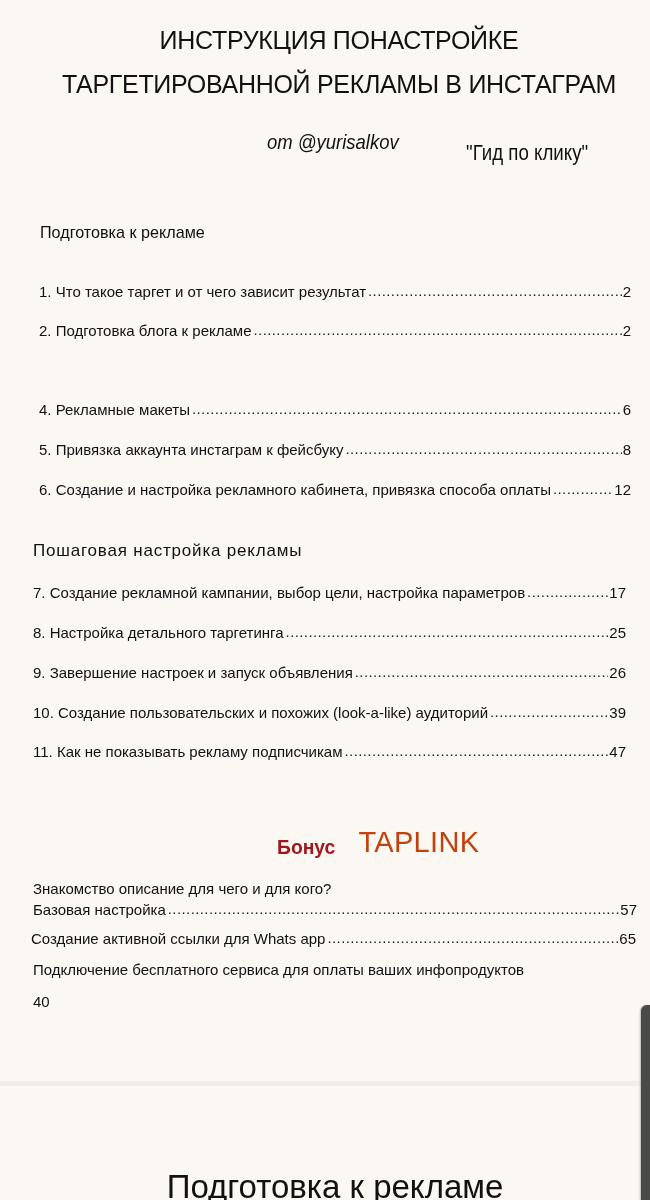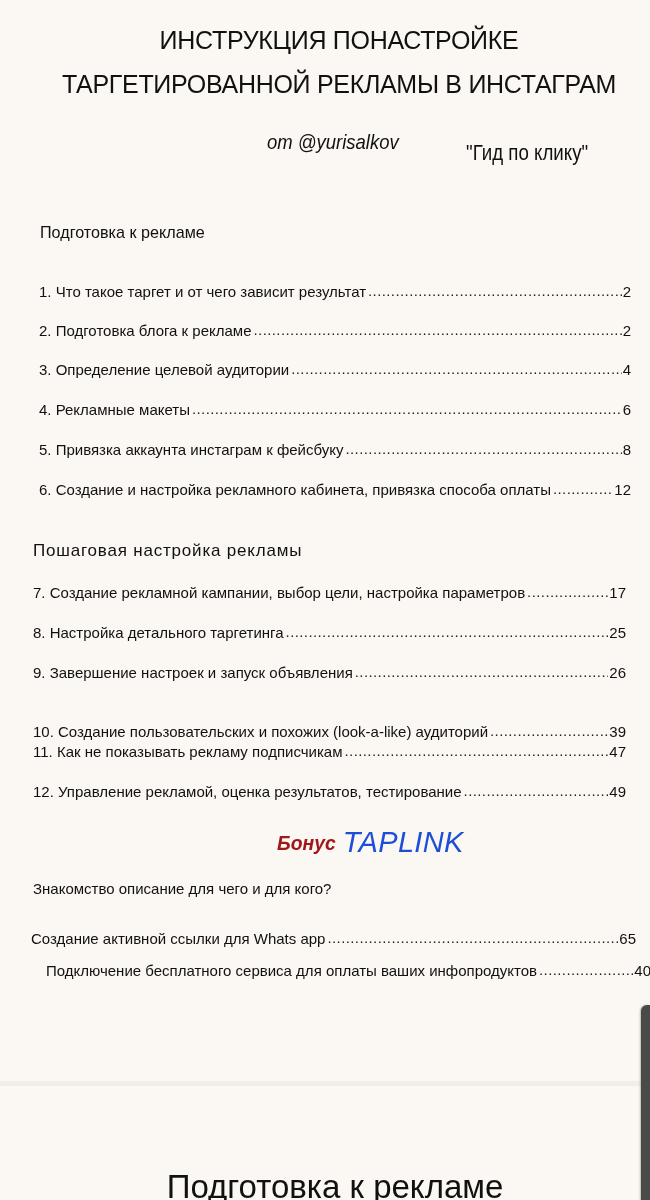--- a/index.html
+++ b/index.html
@@ -93,35 +93,34 @@
       color: #222;
     }
     .toc-row .page-num {
       flex: 0 0 auto;
     }
     .bonus-line {
       position: absolute;
       top: 826px;
       left: 277px;
       display: flex;
-      align-items: center;
-      white-space: nowrap;
-      font-style: italic;
+      align-items: flex-end;
+      white-space: nowrap;
     }
     .bonus-word {
       color: #a0181c;
       font-size: 21px;
       font-weight: bold;
       transform: scaleX(0.92);
       transform-origin: left center;
     }
     .bonus-brand {
-      color: #1d4ed8;
+      color: #c2410c;
       font-size: 29px;
-      margin-left: 2px;
+      margin-left: 18px;
       letter-spacing: 0.3px;
     }
     .bonus-intro {
       position: absolute;
       left: 33px;
       top: 880px;
       font-size: 15px;
       color: #111;
       white-space: nowrap;
     }
@@ -180,25 +179,20 @@
   <div class="toc-row" style="left:39px; top:282px; width:592px;">
     <span class="label">1. Что такое таргет и  от чего зависит результат</span>
     <span class="leader"></span>
     <span class="page-num">2</span>
   </div>
   <div class="toc-row" style="left:39px; top:321px; width:592px;">
     <span class="label">2. Подготовка блога к рекламе</span>
     <span class="leader"></span>
     <span class="page-num">2</span>
   </div>
-  <div class="toc-row" style="left:39px; top:360px; width:592px;">
-    <span class="label">3. Определение целевой аудитории</span>
-    <span class="leader"></span>
-    <span class="page-num">4</span>
-  </div>
   <div class="toc-row" style="left:39px; top:400px; width:592px;">
     <span class="label">4. Рекламные макеты</span>
     <span class="leader"></span>
     <span class="page-num">6</span>
   </div>
   <div class="toc-row" style="left:39px; top:440px; width:592px;text-align:right;">
     <span class="label">5. Привязка аккаунта инстаграм к фейсбуку</span>
     <span class="leader"></span>
     <span class="page-num">8</span>
   </div>
@@ -218,49 +212,49 @@
   <div class="toc-row" style="left:33px; top:623px; width:593px;">
     <span class="label">8. Настройка детального таргетинга</span>
     <span class="leader"></span>
     <span class="page-num">25</span>
   </div>
   <div class="toc-row" style="left:33px; top:663px; width:593px;">
     <span class="label">9. Завершение настроек и запуск объявления</span>
     <span class="leader"></span>
     <span class="page-num">26</span>
   </div>
-  <div class="toc-row" style="left:33px; top:722px; width:593px;">
+  <div class="toc-row" style="left:33px; top:703px; width:593px;">
     <span class="label">10. Создание пользовательских и похожих (look-a-like) аудиторий</span>
     <span class="leader"></span>
     <span class="page-num">39</span>
   </div>
   <div class="toc-row" style="left:33px; top:742px; width:593px;">
     <span class="label">11. Как не показывать рекламу подписчикам</span>
     <span class="leader"></span>
     <span class="page-num">47</span>
-  </div>
-  <div class="toc-row" style="left:33px; top:782px; width:593px;">
-    <span class="label">12. Управление рекламой, оценка результатов, тестирование</span>
-    <span class="leader"></span>
-    <span class="page-num">49</span>
   </div>
 
   <div class="bonus-line">
     <span class="bonus-word">Бонус</span>
     <span class="bonus-brand">TAPLINK</span>
   </div>
 
   <div class="bonus-intro">Знакомство описание для чего и для кого?</div>
 
+  <div class="toc-row" style="left:33px; top:900px; width:604px;">
+    <span class="label">Базовая настройка</span>
+    <span class="leader"></span>
+    <span class="page-num">57</span>
+  </div>
   <div class="toc-row" style="left:31px; top:929px; width:605px;">
     <span class="label">Создание активной ссылки для Whats app</span>
     <span class="leader"></span>
     <span class="page-num">65</span>
   </div>
-  <div class="toc-row" style="left:46px; top:961px; width:605px;">
+  <div class="toc-row" style="left:31px; top:961px; width:605px;flex-direction:column;">
     <span class="label">Подключение бесплатного  сервиса для оплаты ваших инфопродуктов</span>
     <span class="leader"></span>
     <span class="page-num">40</span>
   </div>
 
 </div>
 
 <div class="page-divider"></div>
 
 <div class="next-page"></div>

